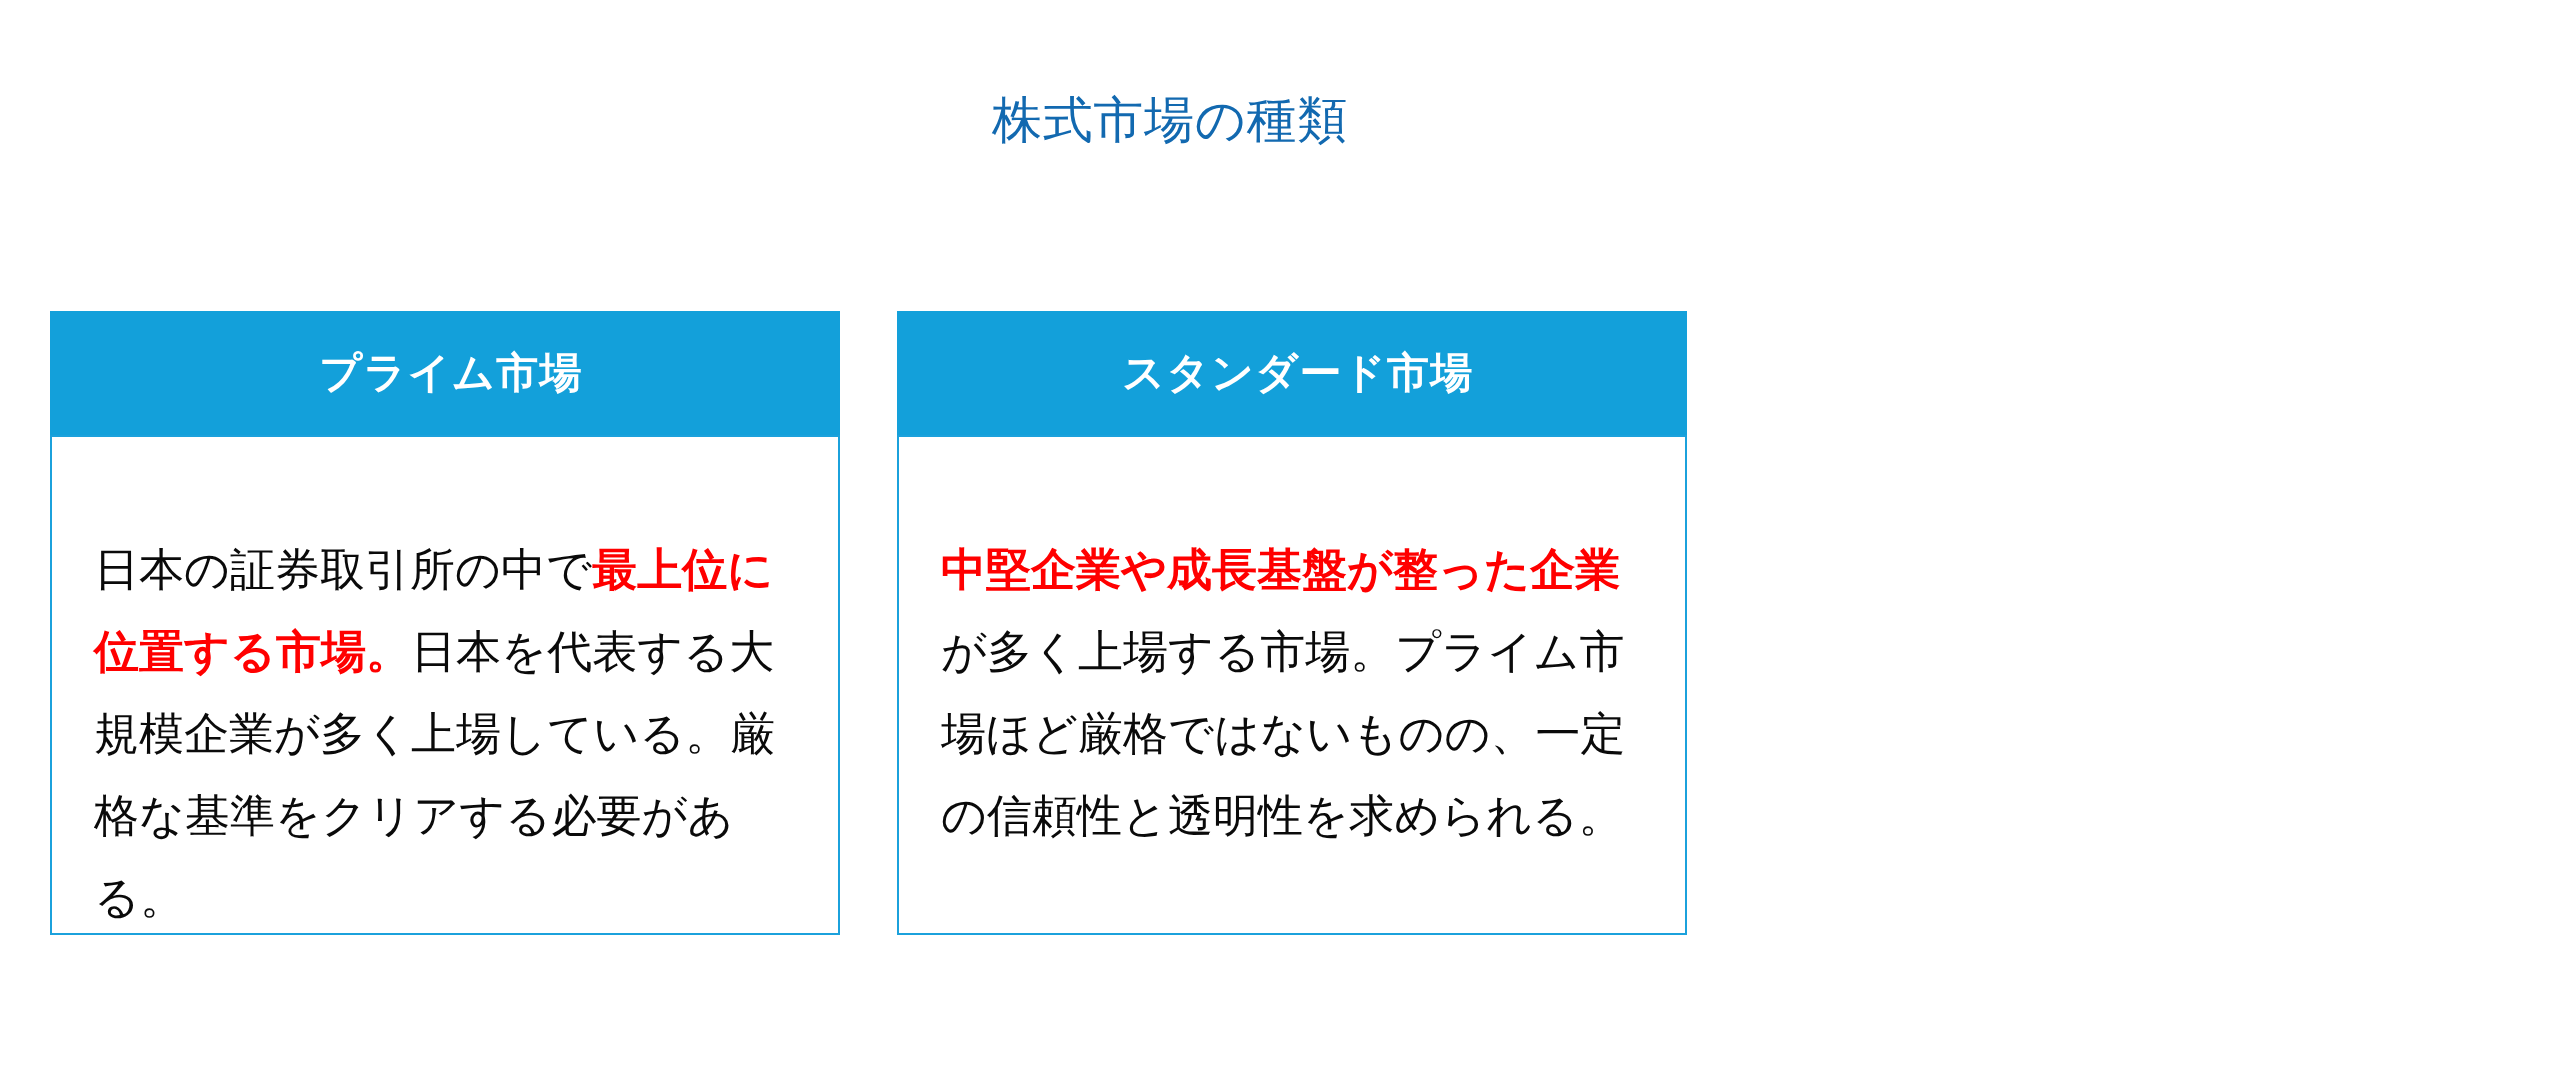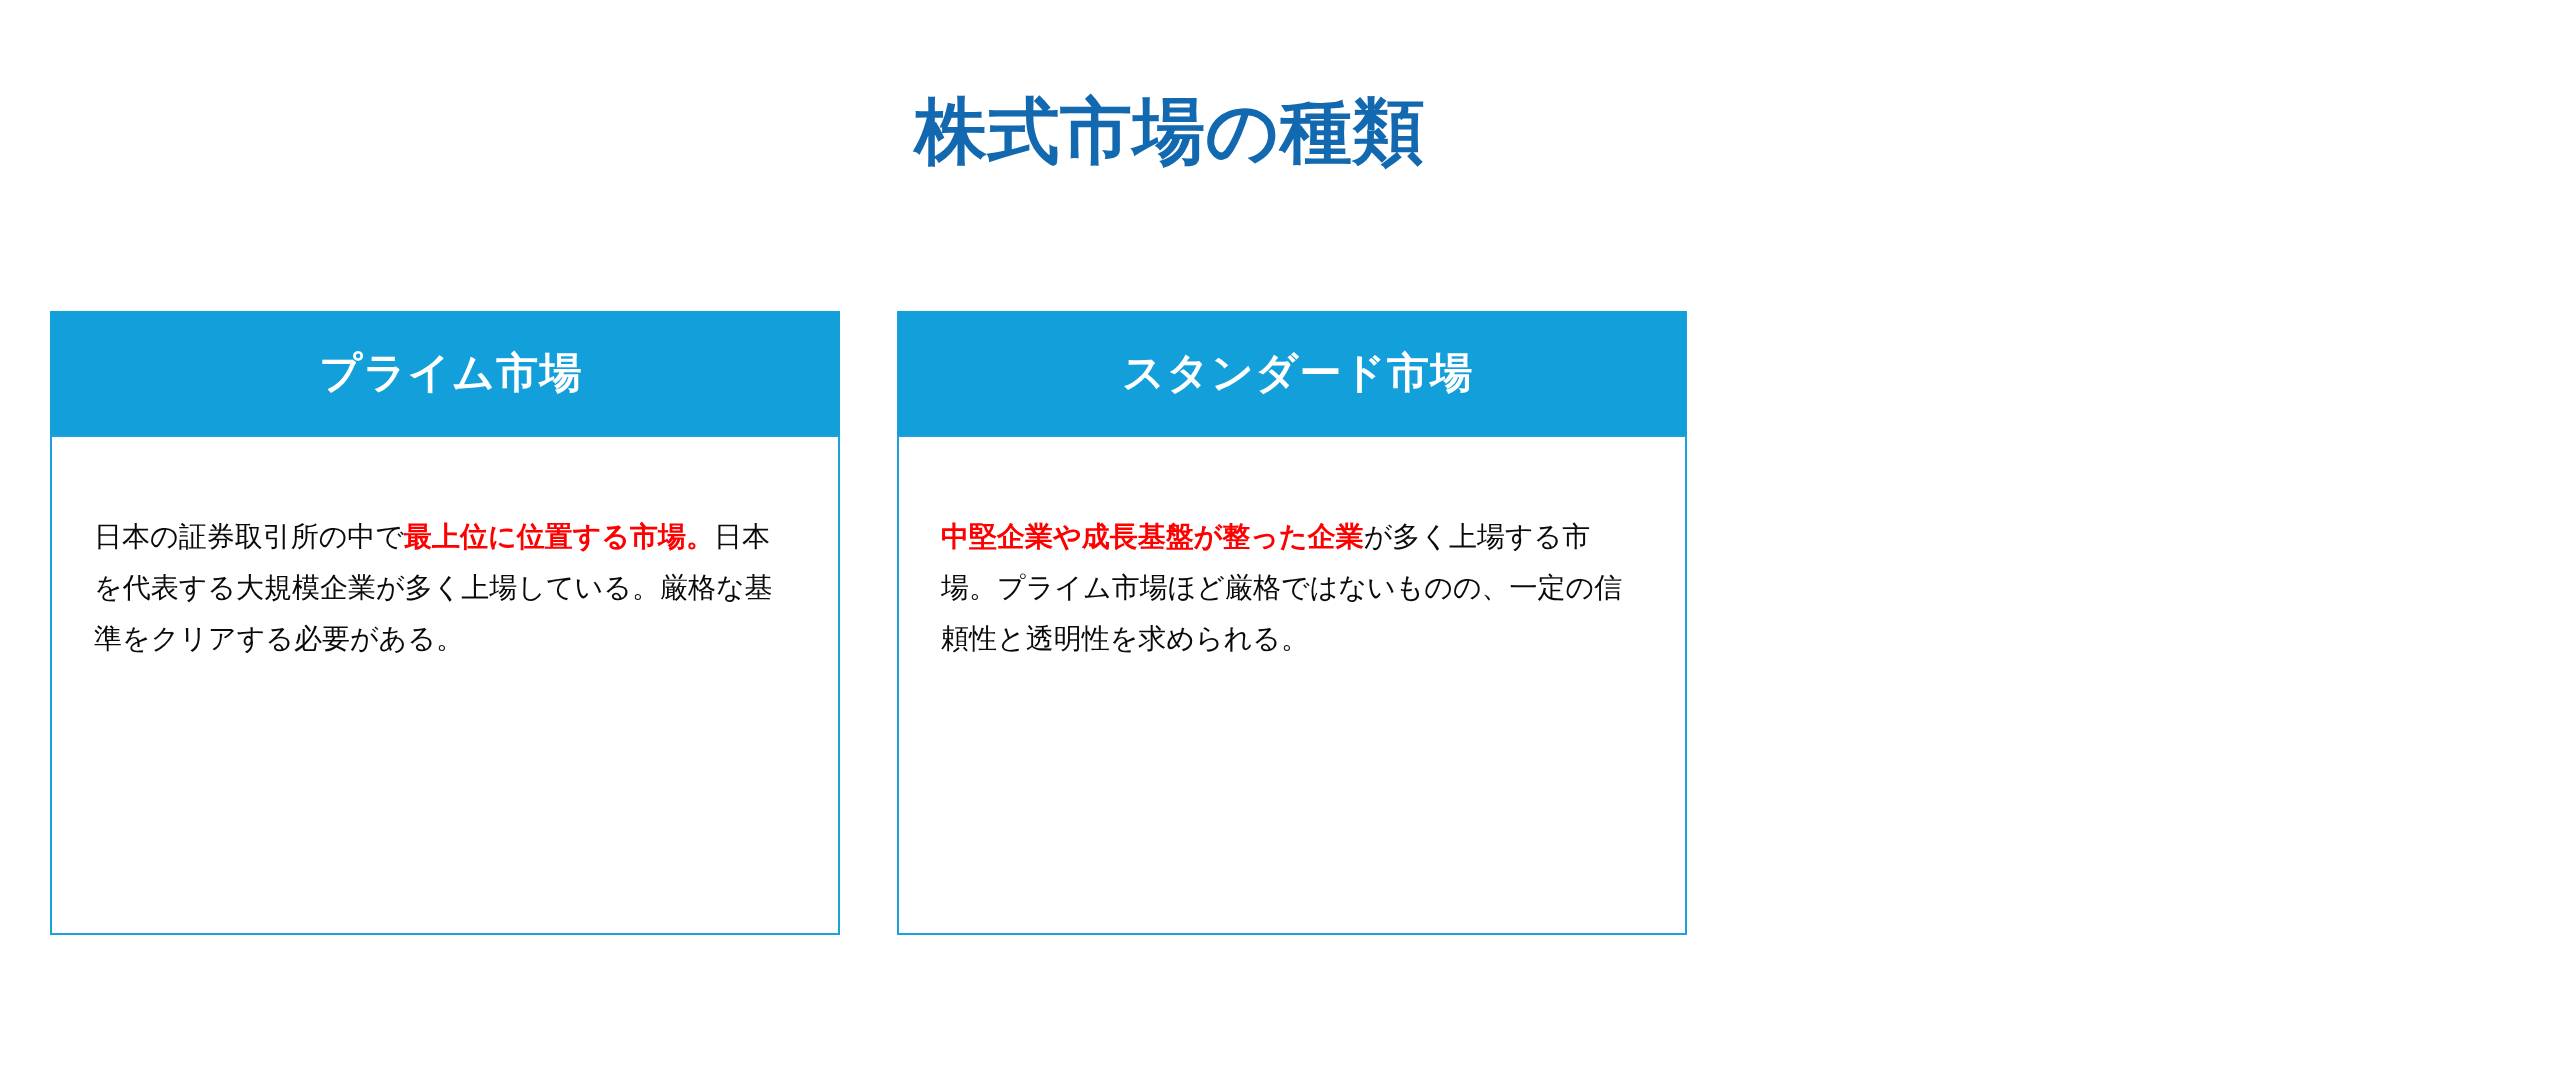--- a/index.html
+++ b/index.html
@@ -14,23 +14,23 @@
     overflow: hidden;
     position: relative;
   }
 
   #page-title {
     position: absolute;
     left: 0;
     top: 95px;
     width: 2340px;
     text-align: center;
-    font-size: 72px;
+    font-size: 50px;
     line-height: 1.0;
-    font-weight: bold;
+    font-weight: normal;
     color: #1269B0;
     letter-spacing: 0.7px;
     white-space: nowrap;
   }
 
   #cards {
     position: absolute;
     left: 0;
     top: 311px;
     width: 2576px;
@@ -67,21 +67,21 @@
 
   .card-body {
     height: 500px;
     box-sizing: border-box;
     background: #ffffff;
     border: 2.7px solid #1BA1DC;
     border-top: 2px solid #1BA1DC;
     padding: 47px 42px 0 42px;
   }
   .card-body-text {
-    font-size: 28px;
+    font-size: 45px;
     line-height: 1.82;
     color: #0a0a0a;
     font-weight: 500;
     text-align: left;
     letter-spacing: 0px;
   }
   .hl {
     color: #FF0000;
     font-weight: bold;
   }

